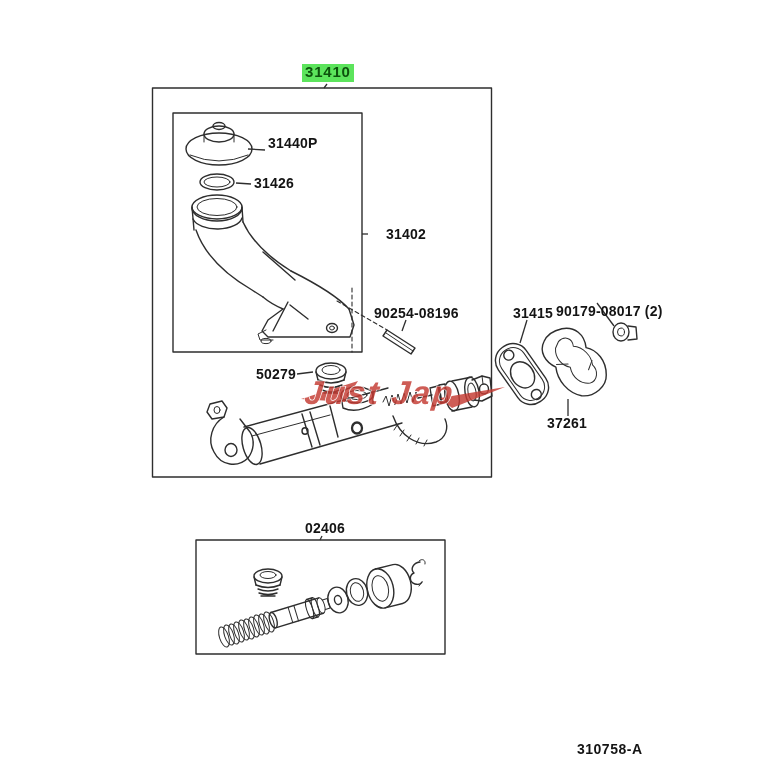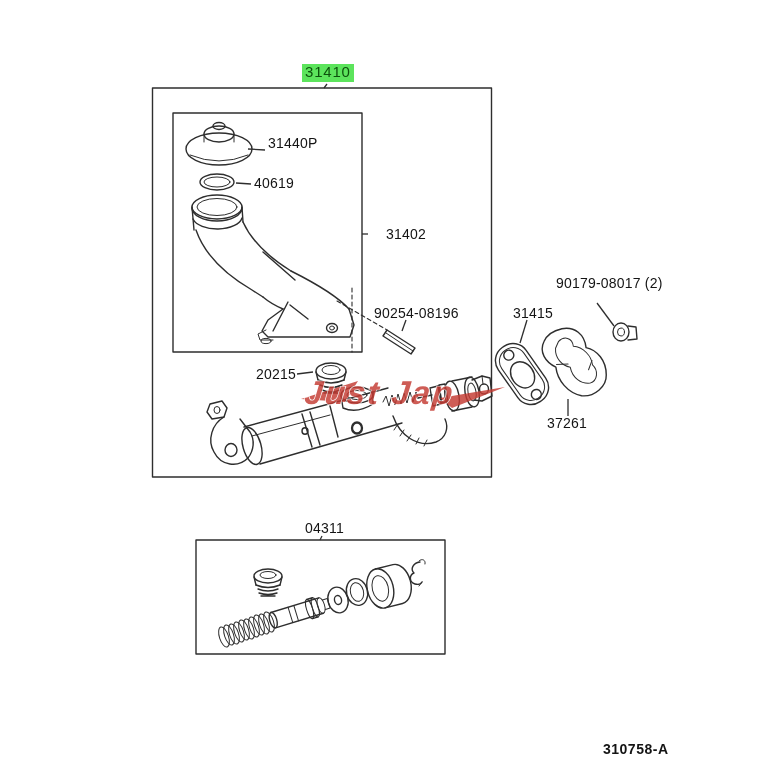--- a/index.html
+++ b/index.html
@@ -6,26 +6,26 @@
   body { width:768px; height:768px; font-family:"Liberation Sans",sans-serif; }
   .stage { position:relative; width:768px; height:768px; background:#ffffff; overflow:hidden; }
   svg.art { position:absolute; left:0; top:0; }
 
   .ln   { fill:none; stroke:var(--line,#2e2e2e); stroke-width:1.4; stroke-linecap:round; stroke-linejoin:round; }
   .ln2  { stroke-width:2.3; }
   .thin { stroke-width:1; }
   .dash { stroke-dasharray:4 3; stroke-width:1.1; }
   .ldr  { fill:none; stroke:var(--line,#2e2e2e); stroke-width:1.3; }
 
-  .lbl { position:absolute; font-weight:normal; font-size:14px; letter-spacing:0.2px;
+  .lbl { position:absolute; font-weight:bold; font-size:14px; letter-spacing:0.2px;
          color:var(--text,#141414); white-space:nowrap; line-height:1.1; cursor:pointer; }
   .lbl.hl { background:var(--highlightBg,#5ce45c); color:var(--highlightFg,#0d520d);
             padding:0 3px 1px 3px; font-size:15px; letter-spacing:0.8px; }
   .code { position:absolute; font-weight:bold; font-size:14px; letter-spacing:0.5px;
-          color:var(--text,#141414); white-space:nowrap;margin-left:26px; }
+          color:var(--text,#141414); white-space:nowrap; }
 
   .wmtext { font-family:"Liberation Sans",sans-serif; font-style:italic; font-weight:bold;
             font-size:33px; letter-spacing:2px; fill:var(--watermark,#c43a32);
             stroke:#ffffff; stroke-width:1.4; paint-order:stroke; }
   .wmshape { fill:var(--watermark,#c43a32); }
 </style>
 </head>
 <body>
 
 <div class="stage">
@@ -224,30 +224,30 @@
       <polygon class="wmshape" points="301,399 358,381 345,402"></polygon>
       <polygon class="wmshape" points="440,398 505,387 452,408"></polygon>
       <text class="wmtext" x="346" y="404" transform="skewX(-6)">Just Jap</text>
     </g>
   </svg>
 
   <div class="lbl hl" style="left:302px;top:64px">31410</div>
 
   <div class="lbl" style="left:268px;top:136px">31440P</div>
 
-  <div class="lbl" style="left:254px;top:176px">40619</div>
+  <div class="lbl" style="left:254px;top:176px">31426</div>
 
   <div class="lbl" style="left:386px;top:227px">31402</div>
 
   <div class="lbl" style="left:374px;top:306px">90254-08196</div>
 
   <div class="lbl" style="left:513px;top:306px">31415</div>
 
-  <div class="lbl" style="left:556px;top:276px">90179-08017 (2)</div>
-
-  <div class="lbl" style="left:256px;top:367px">20215</div>
+  <div class="lbl" style="left:556px;top:304px">90179-08017 (2)</div>
+
+  <div class="lbl" style="left:256px;top:367px">50279</div>
 
   <div class="lbl" style="left:547px;top:416px">37261</div>
 
-  <div class="lbl" style="left:305px;top:521px">04311</div>
+  <div class="lbl" style="left:305px;top:521px">02406</div>
 
   <div class="code" style="left:577px;top:741px">310758-A</div>
 </div>
 
 </body></html>

